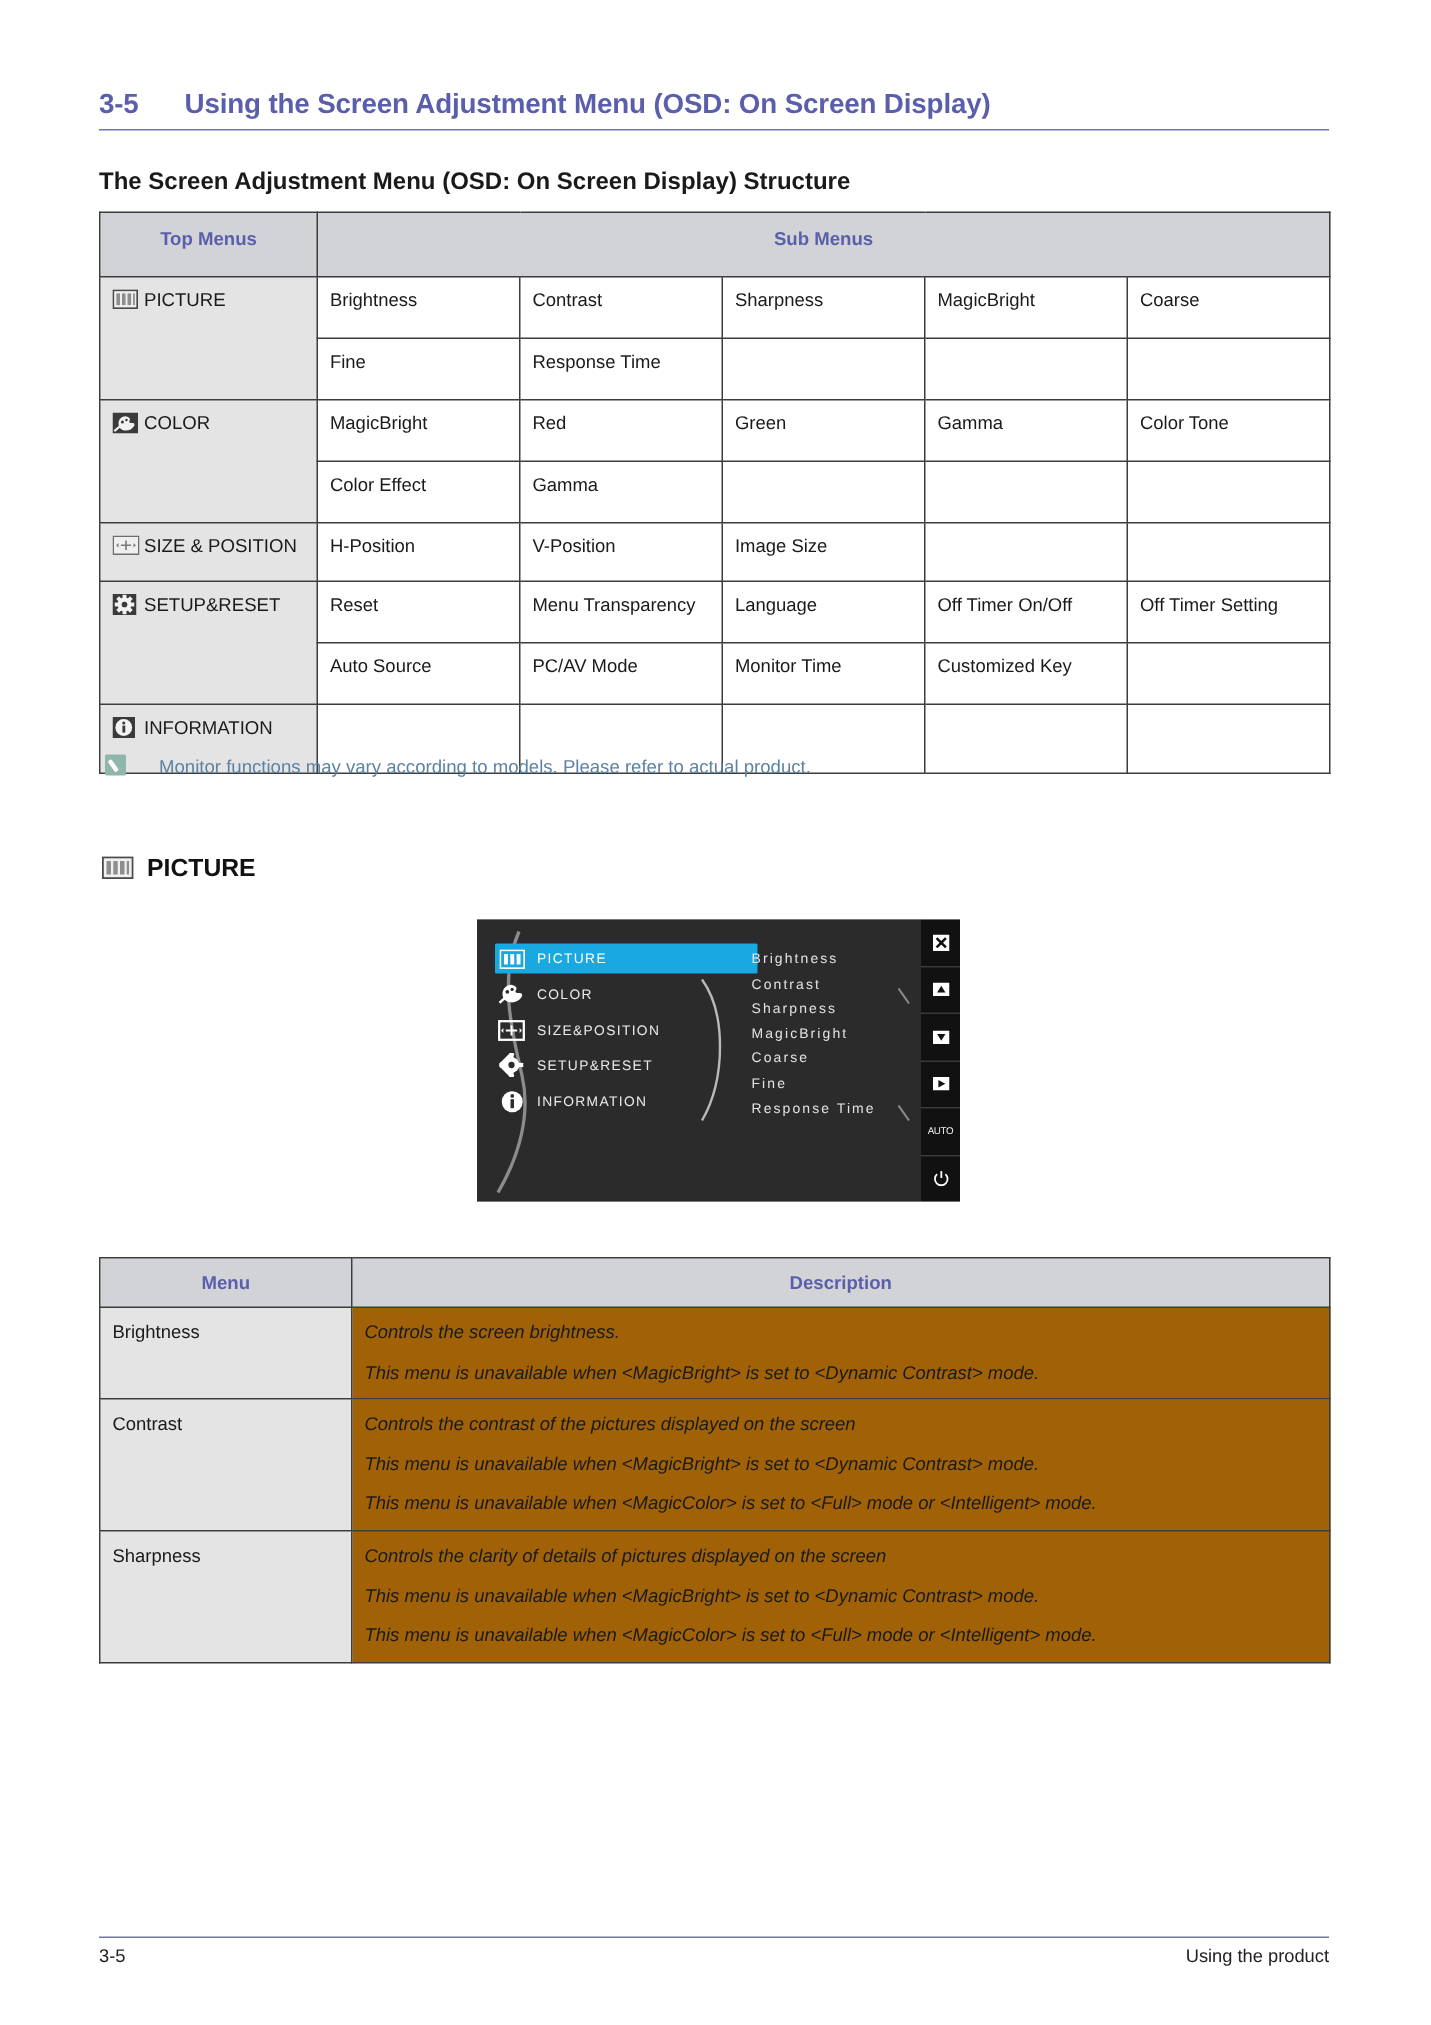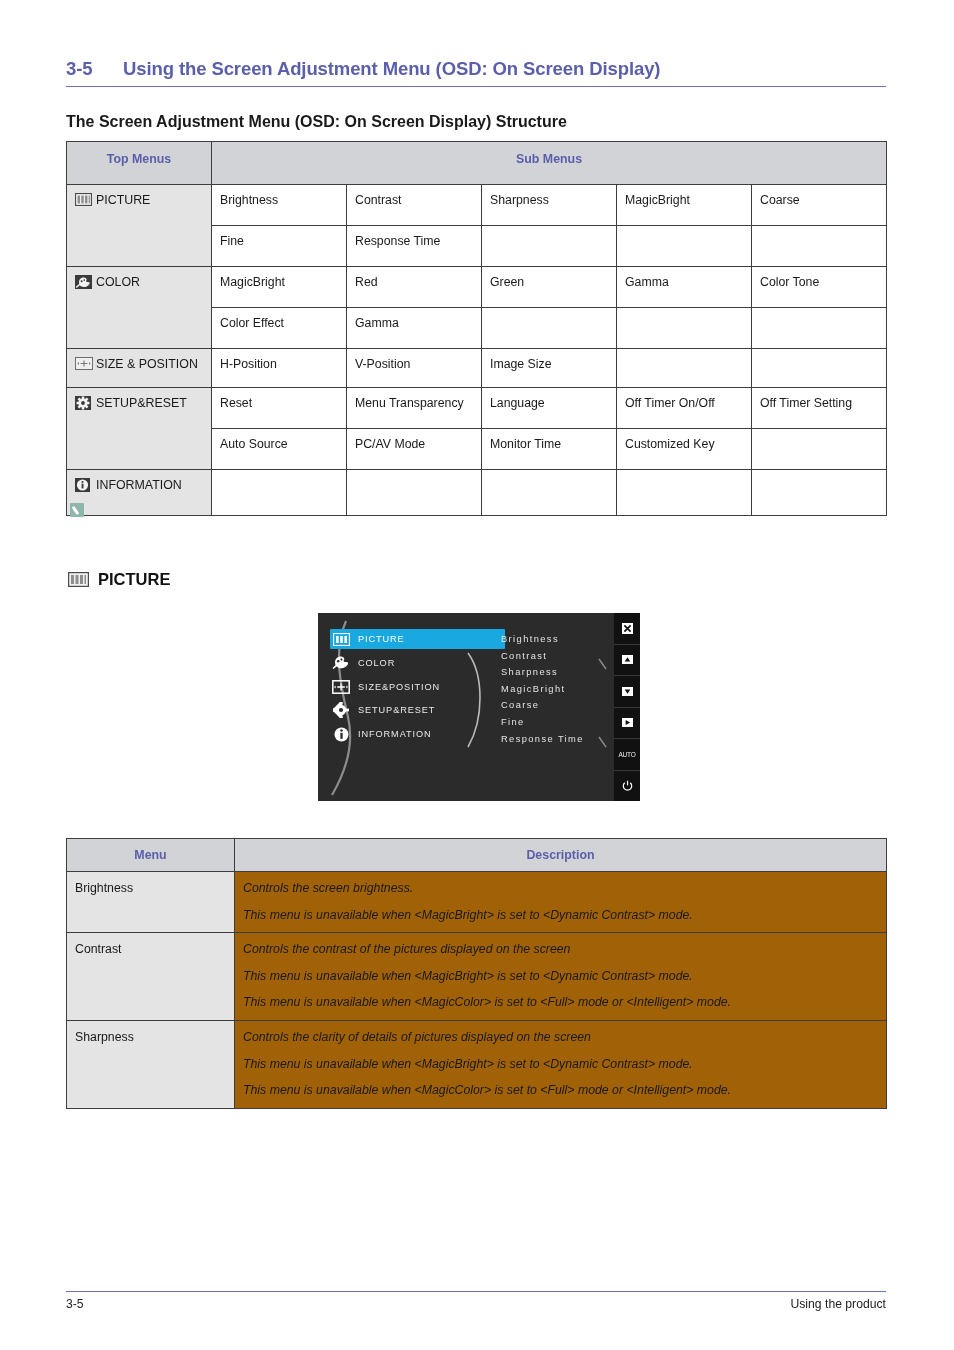--- a/index.html
+++ b/index.html
@@ -411,21 +411,21 @@
             <td class="sub">&nbsp;</td>
             <td class="sub">&nbsp;</td>
             <td class="sub">&nbsp;</td>
             <td class="sub">&nbsp;</td>
             <td class="sub">&nbsp;</td>
           </tr>
         </tbody>
     </table>
 
     <div class="note">
-      <span class="note-ico"></span>
+      <span class="note-ico"></span><span>Monitor functions may vary according to models. Please refer to actual product.</span>
     </div>
 
     <div class="pic-head">
       <span class="ic-big">
         <svg width="21" height="15" viewBox="0 0 21 15">
           <rect x="0.5" y="0.5" width="20" height="14" fill="#f0f0f0" stroke="#4a4a4a" stroke-width="1.4"></rect>
           <rect x="3" y="3" width="3" height="9" fill="#8e8e8e"></rect>
           <rect x="7.5" y="3" width="3" height="9" fill="#8e8e8e"></rect>
           <rect x="12" y="3" width="3" height="9" fill="#8e8e8e"></rect>
           <rect x="16.5" y="3" width="1.5" height="9" fill="#8e8e8e"></rect>

